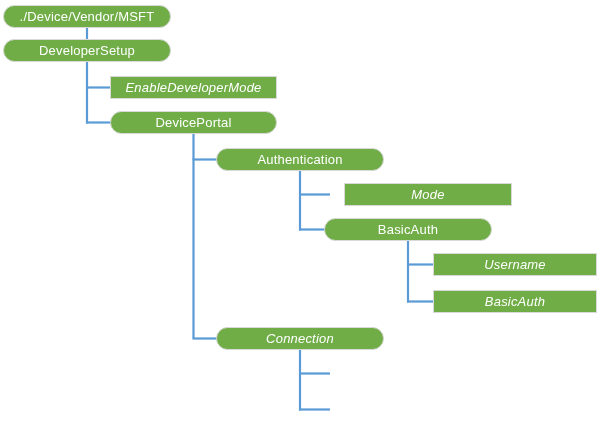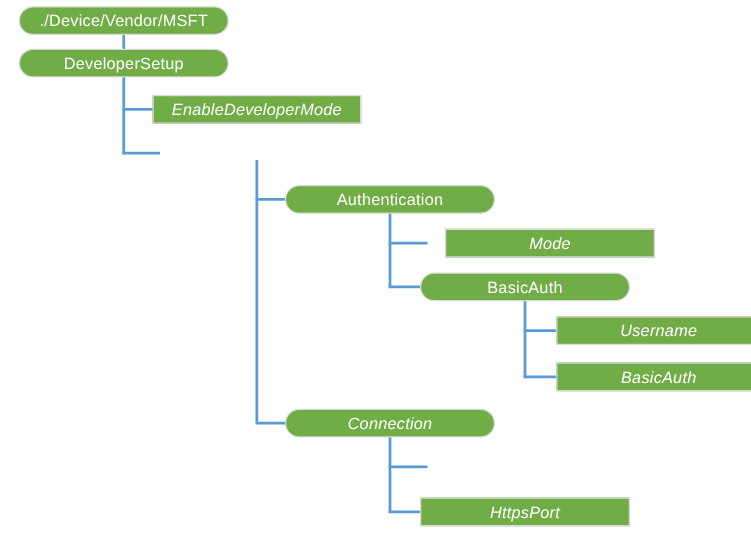--- a/index.html
+++ b/index.html
@@ -2,21 +2,21 @@
 <html><head>
 <meta charset="utf-8">
 <style>
   html, body { margin: 0; padding: 0; }
   body {
     width: 601px; height: 428px; position: relative;
     background: #ffffff;
     font-family: "Liberation Sans", sans-serif;
     overflow: hidden;
   }
-  #diagram { position: absolute; left: 12px; top: 0; width: 499px; height: 428px; }
+  #diagram { position: absolute; left: 0; top: 0; width: 499px; height: 428px; }
   svg.connectors { position: absolute; left: 0; top: 0; z-index: 1; }
   svg.connectors line { stroke: #5B9BD5; stroke-width: 2.2; }
   .node {
     position: absolute; z-index: 2;
     height: 23px; box-sizing: border-box;
     background: #70AD47;
     border: 1.6px solid #D9D9D9;
     color: #ffffff;
     font-size: 13px;
     display: flex; align-items: center; justify-content: center;
@@ -52,21 +52,21 @@
     <line x1="407" y1="301.5" x2="439" y2="301.5" stroke="#5B9BD5"></line>
 
     <line x1="300" y1="344" x2="300" y2="410.5" stroke="#5B9BD5"></line>
     <line x1="299" y1="373.5" x2="330" y2="373.5" stroke="#5B9BD5"></line>
     <line x1="299" y1="409.5" x2="330" y2="409.5" stroke="#5B9BD5"></line>
   </svg>
 
   <div class="node rounded" style="left:3px;   top:5px;   width:168px;">./Device/Vendor/MSFT</div>
   <div class="node rounded" style="left:3px;   top:39px;  width:168px;">DeveloperSetup</div>
   <div class="node rect" style="left:110px; top:76px;  width:167px;">EnableDeveloperMode</div>
+  <div class="node rounded" style="left:110px; top:111px; width:167px;">DevicePortal</div>
   <div class="node rounded" style="left:216px; top:148px; width:168px;">Authentication</div>
   <div class="node rect" style="left:324px; top:183px; width:168px;margin-left:20px;">Mode</div>
   <div class="node rounded" style="left:324px; top:218px; width:168px;">BasicAuth</div>
   <div class="node rect" style="left:433px; top:253px; width:164px;">Username</div>
   <div class="node rect" style="left:433px; top:290px; width:164px;">BasicAuth</div>
   <div class="node rounded" style="left:216px; top:327px; width:168px;font-style:italic;">Connection</div>
-  <div class="node rect" style="left:324px; top:398px; width:168px;">HttpsPort</div>
 
 </div>
 
 </body></html>

